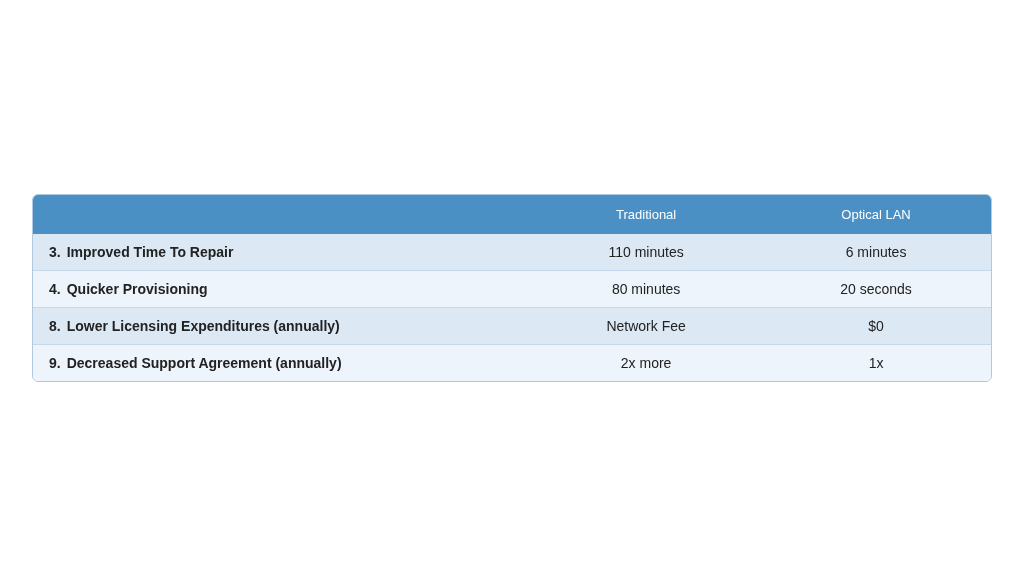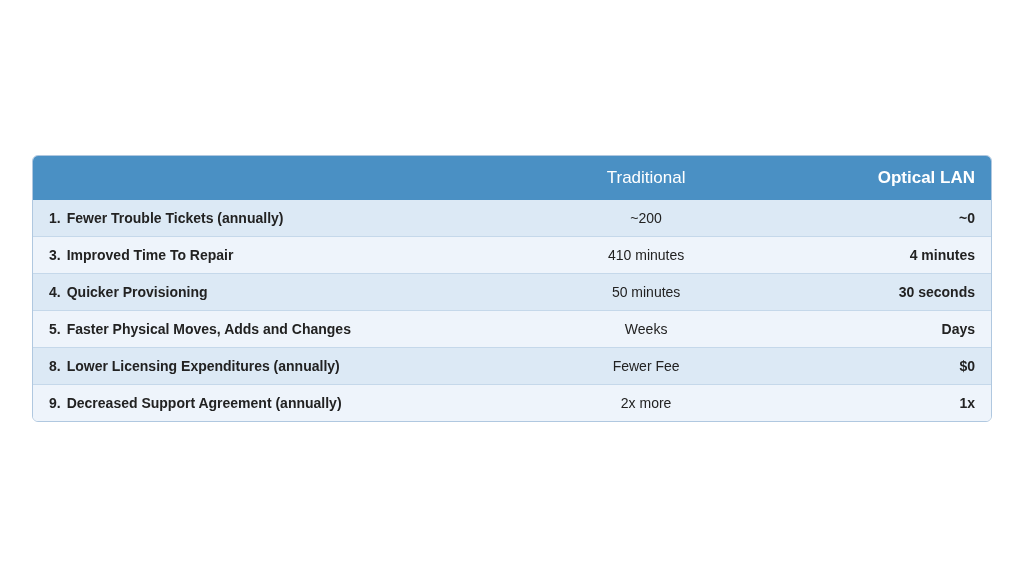--- a/index.html
+++ b/index.html
@@ -22,21 +22,21 @@
     table {
       width: 100%;
       border-collapse: collapse;
     }
     thead tr {
       background-color: #4a90c4;
     }
     thead th {
       color: #fff;
       font-weight: bold;
-      font-size: 17px;
+      font-size: 13px;
       padding: 12px 16px;
       text-align: center;
     }
     thead th:first-child {
       background-color: transparent;
     }
     tbody tr:nth-child(odd) {
       background-color: #dce9f5;
     }
     tbody tr:nth-child(even) {
@@ -56,60 +56,50 @@
       font-weight: bold;
       font-size: 14px;
     }
     .col-traditional {
       width: 24%;
       text-align: center;
       font-weight: normal;
     }
     .col-optical {
       width: 24%;
-      text-align: right;
-      font-weight: bold;
+      text-align: center;
+      font-weight: normal;
     }
   </style>
 </head>
 <body>
 
 <div class="table-wrapper">
   <table>
     <thead>
       <tr>
         <th class="col-label"></th>
         <th class="col-traditional">Traditional</th>
         <th class="col-optical">Optical LAN</th>
       </tr>
     </thead>
     <tbody id="table-body">
-    <tr>
-          <td class="col-label"><span style="margin-right:6px;">1.</span>Fewer Trouble Tickets (annually)</td>
-          <td class="col-traditional">~200</td>
-          <td class="col-optical">~0</td>
-        </tr>
         <tr>
           <td class="col-label"><span style="margin-right:6px;">3.</span>Improved Time To Repair</td>
-          <td class="col-traditional">410 minutes</td>
-          <td class="col-optical">4 minutes</td>
+          <td class="col-traditional">110 minutes</td>
+          <td class="col-optical">6 minutes</td>
         </tr>
         <tr>
           <td class="col-label"><span style="margin-right:6px;">4.</span>Quicker Provisioning</td>
-          <td class="col-traditional">50 minutes</td>
-          <td class="col-optical">30 seconds</td>
-        </tr>
-        <tr>
-          <td class="col-label"><span style="margin-right:6px;">5.</span>Faster Physical Moves, Adds and Changes</td>
-          <td class="col-traditional">Weeks</td>
-          <td class="col-optical">Days</td>
+          <td class="col-traditional">80 minutes</td>
+          <td class="col-optical">20 seconds</td>
         </tr>
         <tr>
           <td class="col-label"><span style="margin-right:6px;">8.</span>Lower Licensing Expenditures (annually)</td>
-          <td class="col-traditional">Fewer Fee</td>
+          <td class="col-traditional">Network Fee</td>
           <td class="col-optical">$0</td>
         </tr>
         <tr>
           <td class="col-label"><span style="margin-right:6px;">9.</span>Decreased Support Agreement (annually)</td>
           <td class="col-traditional">2x more</td>
           <td class="col-optical">1x</td>
         </tr>
       </tbody>
   </table>
 </div>

